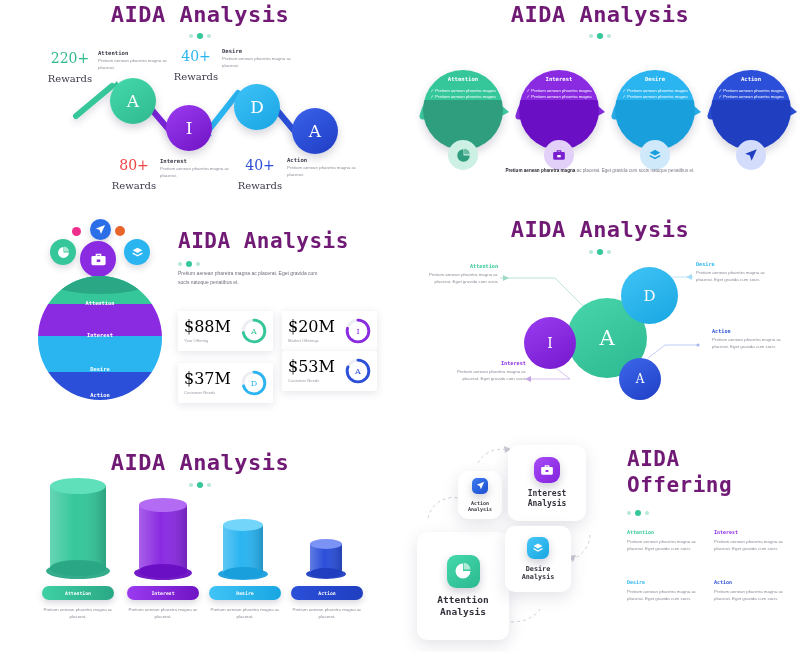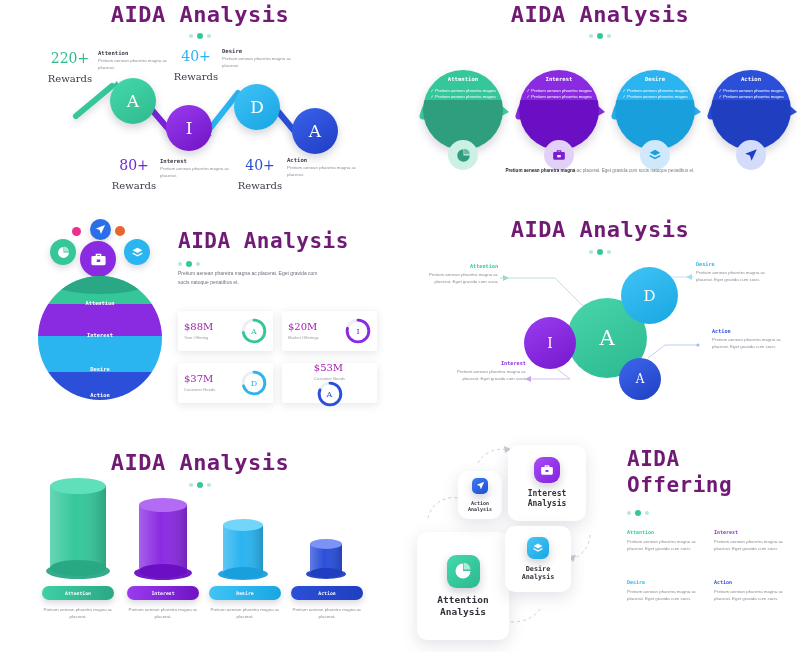--- a/index.html
+++ b/index.html
@@ -69,21 +69,21 @@
   .sphere { position:absolute; left:38px; top:67px; width:124px; height:128px; }
   .sphere .band { position:absolute; left:0; width:124px; color:#fff; text-align:center;
                   font-family:"DejaVu Sans Mono",monospace; font-weight:700; font-size:5.4px;
                   display:flex; align-items:flex-end; justify-content:center; padding-bottom:2px; }
   #p3 .ptitle { position:absolute; left:178px; top:24px; width:auto; font-size:21px; text-align:left; }
   #p3 .dots   { position:absolute; left:178px; top:52px; justify-content:flex-start; }
   #p3 .lead { position:absolute; left:178px; top:64px; width:150px; font-size:5px; line-height:1.75; color:#6f6f7d; }
   .scard { position:absolute; width:95px; height:40px; background:#fff; border-radius:2px;
            box-shadow:0 2px 9px rgba(70,70,110,.14); display:flex; align-items:center;
            padding:0 6px; justify-content:space-between; }
-  .scard .amt { font-family:"DejaVu Serif",serif; font-size:10px; color:#a21caf; line-height:1; }
+  .scard .amt { font-family:"DejaVu Serif",serif; font-size:16px; color:#000000; line-height:1; }
   .scard .sub { font-size:4.2px; color:#9a9aa6; margin-top:3px; }
   .ring { position:relative; width:26px; height:26px; }
   .ring .letter { position:absolute; inset:0; display:flex; align-items:center; justify-content:center;
                   font-family:"DejaVu Serif",serif; font-size:8px; }
 
   
   #p4 { left:400px; top:205px; width:400px; height:228px; }
   #p4 .ptitle { width:400px; top:12px; left:0; position:absolute; font-size:22px; }
   #p4 .dots   { position:absolute; top:40px; left:0; width:400px; }
   .bub { position:absolute; border-radius:50%; color:#fff; font-family:"DejaVu Serif",serif;
@@ -180,21 +180,21 @@
 
     <div class="zz-num" style="left:42px; top:51px;">
       <div class="n" style="color:#2fb98e">220+</div>
       <div class="r">Rewards</div>
     </div>
     <div class="zz-num" style="left:168px; top:49px;">
       <div class="n" style="color:#2ab4f0">40+</div>
       <div class="r">Rewards</div>
     </div>
     <div class="zz-num" style="left:106px; top:158px;">
-      <div class="n" style="color:#6d28d9">80+</div>
+      <div class="n" style="color:#ef4444">80+</div>
       <div class="r">Rewards</div>
     </div>
     <div class="zz-num" style="left:232px; top:158px;">
       <div class="n" style="color:#2b4fd8">40+</div>
       <div class="r">Rewards</div>
     </div>
   </div>
 
   <div class="panel" id="p2">
     <div class="ptitle">AIDA Analysis</div>
@@ -394,21 +394,21 @@
       </div>
       <div class="ring">
         <svg width="26" height="26" viewBox="0 0 36 36">
             <circle cx="18" cy="18" r="15" fill="none" stroke="#eceef3" stroke-width="4"></circle>
             <circle cx="18" cy="18" r="15" fill="none" stroke="#2ab4f0" stroke-width="4" stroke-dasharray="66 94" stroke-linecap="round" transform="rotate(-90 18 18)"></circle>
           </svg>
         <div class="letter" style="color:#2ab4f0">D</div>
       </div>
     </div>
 
-    <div class="scard" style="left:282px; top:158px;flex-direction:column;">
+    <div class="scard" style="left:282px; top:146px;">
       <div>
         <div class="amt">$53M</div>
         <div class="sub">Customer Needs</div>
       </div>
       <div class="ring">
         <svg width="26" height="26" viewBox="0 0 36 36">
             <circle cx="18" cy="18" r="15" fill="none" stroke="#eceef3" stroke-width="4"></circle>
             <circle cx="18" cy="18" r="15" fill="none" stroke="#2b4fd8" stroke-width="4" stroke-dasharray="76 94" stroke-linecap="round" transform="rotate(-90 18 18)"></circle>
           </svg>
         <div class="letter" style="color:#2b4fd8">A</div>

